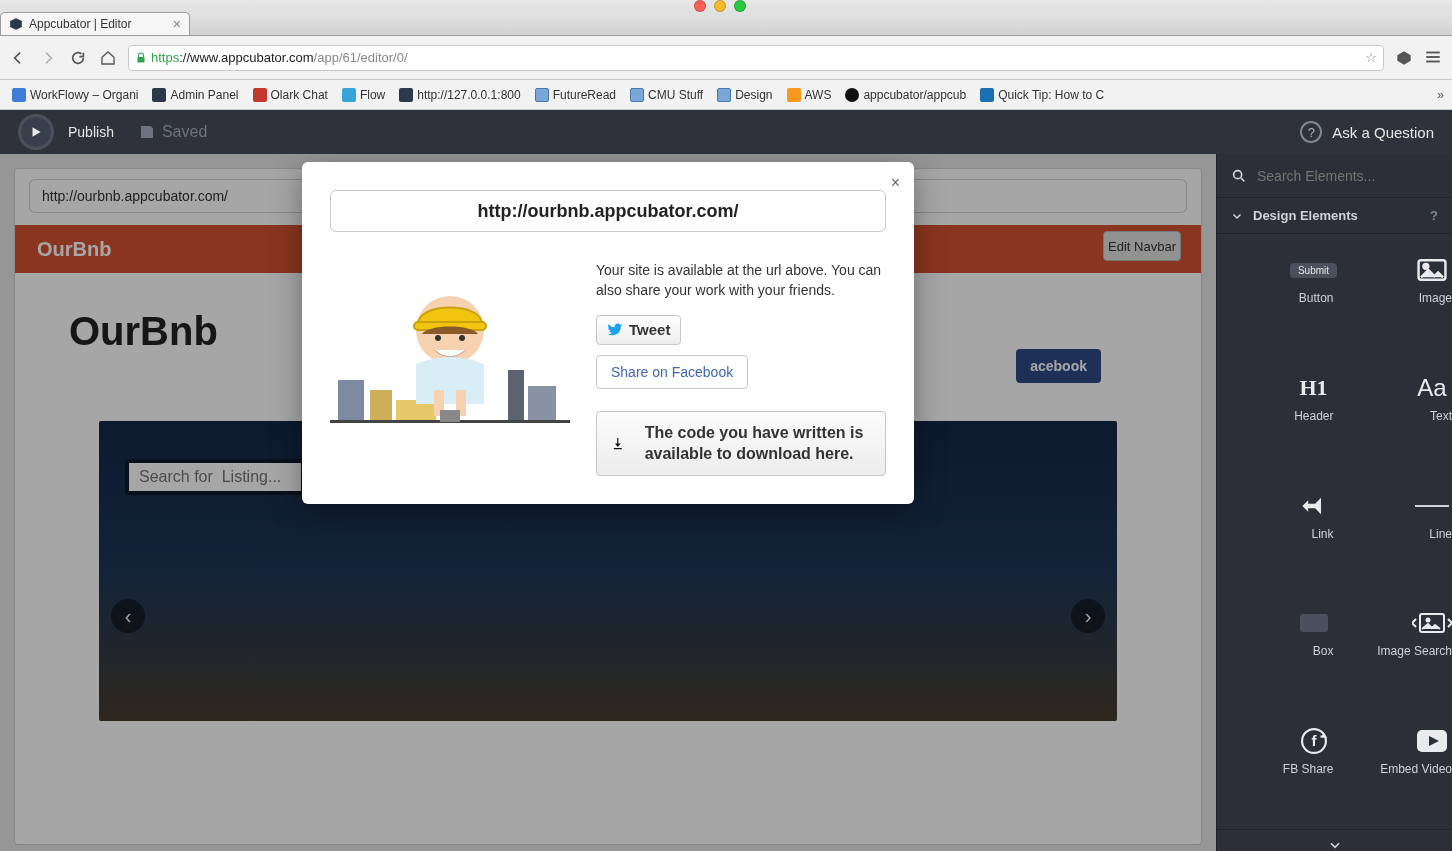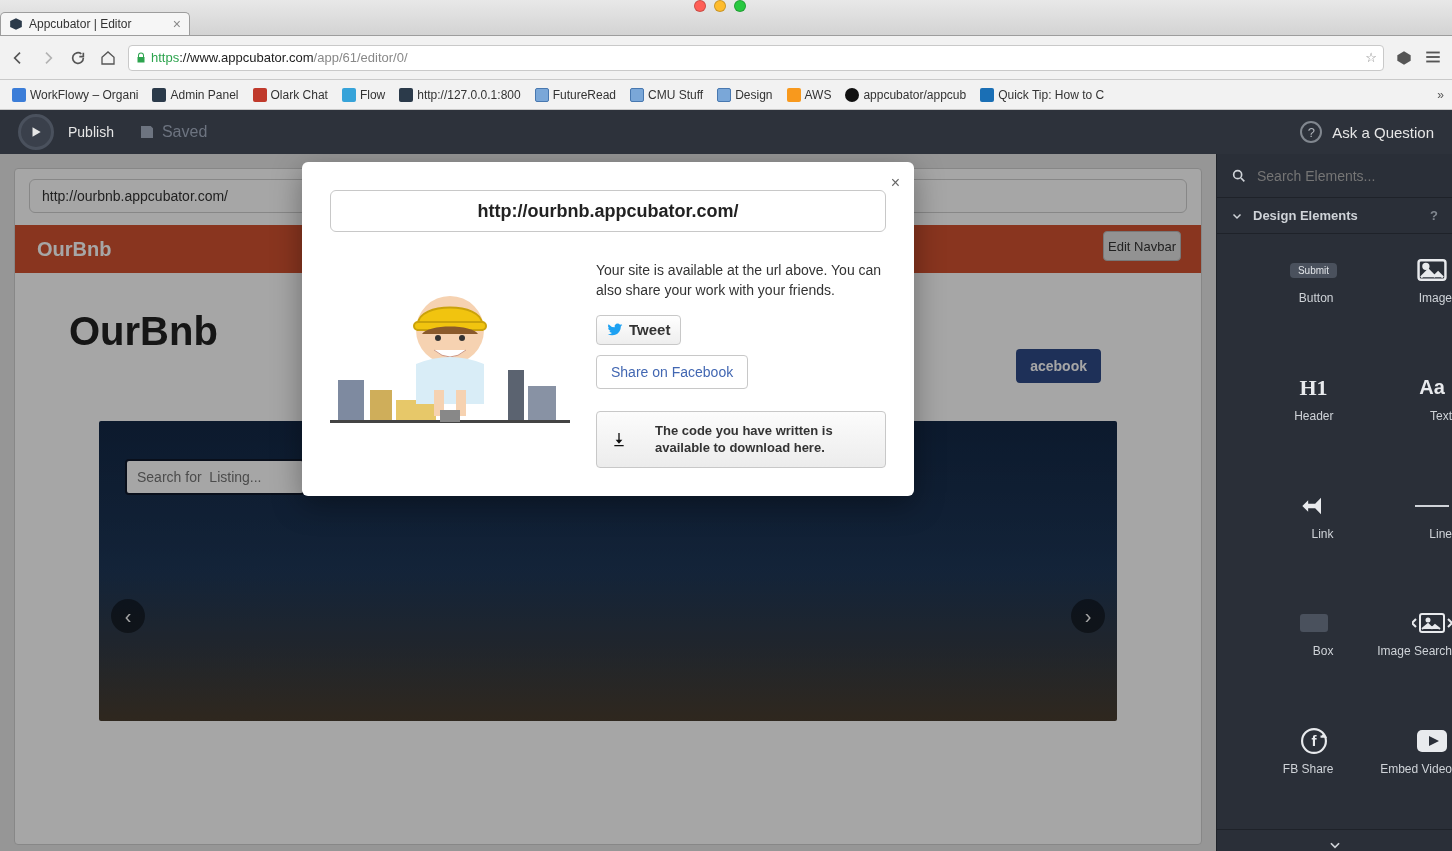--- a/index.html
+++ b/index.html
@@ -53,55 +53,55 @@
 .sitebar { position:absolute; left:0; right:0; top:56px; height:48px; background:#d35230; display:flex; align-items:center; padding:0 22px; }
 .sitebar .brand { color:#fff; font-weight:bold; font-size:20px; }
 .editnav { position:absolute; right:20px; top:62px; height:30px; background:#e0e0e0; border:1px solid #b8b8b8; border-radius:4px; padding:0 4px; display:flex; align-items:center; font-size:13px; color:#333; }
 .hero { position:absolute; left:0; right:0; top:104px; bottom:0; padding:36px 54px 0; }
 .hero h1 { font-size:40px; font-weight:700; color:#222; }
 .photo { position:absolute; left:84px; right:84px; top:252px; height:300px; border-radius:2px; overflow:hidden;
   background:
     linear-gradient(rgba(10,30,60,.55),rgba(10,30,60,.35)),
     linear-gradient(180deg,#1e3554 0%, #2f4c6e 50%, #6a4e28 100%); }
 .searchrow { position:absolute; left:110px; top:290px; display:flex; gap:8px; }
-.searchrow input { height:36px; width:180px; border:2px solid #0f172a; border-radius:4px; padding:0 10px; font-size:14px; color:#777; }
+.searchrow input { height:36px; width:180px; border:4px solid #0f172a; border-radius:4px; padding:0 10px; font-size:16px; color:#777; }
 .searchrow button { height:36px; padding:0 14px; background:#e6e6e6; border:1px solid #b0b0b0; border-radius:4px; font-size:14px; color:#333; font-weight:bold; }
 .fbbtn { position:absolute; right:100px; top:180px; height:34px; background:#2f4a87; color:#fff; border-radius:4px; padding:0 14px; display:flex; align-items:center; font-size:14px; font-weight:bold; }
 .carouselbtn { position:absolute; width:34px; height:34px; border-radius:50%; background:rgba(0,0,0,.45); color:#fff; display:flex; align-items:center; justify-content:center; font-size:20px; }
 .cb-left { left:96px; top:430px; } .cb-right { right:96px; top:430px; }
 
 
 .dim { position:absolute; inset:0; background:rgba(0,0,0,.35); }
 
 
 .modal { position:absolute; left:50%; top:8px; transform:translateX(-50%); width:612px; background:#fff; border-radius:6px; box-shadow:0 8px 30px rgba(0,0,0,.35); padding:28px; }
 .modal .mclose { position:absolute; right:14px; top:12px; color:#666; font-size:16px; cursor:pointer; }
 .urlbox { height:42px; border:1px solid #c8c8c8; border-radius:6px; display:flex; align-items:center; justify-content:center; font-size:18px; font-weight:bold; color:#222; margin-bottom:28px; }
 .modalrow { display:flex; gap:26px; }
 .builder { width:240px; height:200px; position:relative; }
 .msgcol { flex:1; display:flex; flex-direction:column; }
 .msgcol p { font-size:14px; color:#333; line-height:1.45; margin-bottom:14px; }
 .tweet { display:inline-flex; align-items:center; gap:6px; height:30px; padding:0 10px; border:1px solid #c8c8c8; border-radius:4px; background:linear-gradient(#fff,#eee); font-size:15px; font-weight:bold; color:#333; margin-bottom:10px; width:fit-content; }
 .tweet .bird { color:#1da1f2; }
 .fbshare { display:inline-flex; align-items:center; height:34px; padding:0 14px; border:1px solid #c8c8c8; border-radius:4px; background:#fff; font-size:14px; color:#4267b2; margin-bottom:22px; width:fit-content; }
-.dlbox { display:flex; align-items:center; gap:28px; border:1px solid #c8c8c8; border-radius:4px; background:linear-gradient(#fcfcfc,#ececec); padding:10px 14px; color:#333; font-size:13px; font-weight:bold; line-height:1.35; }
+.dlbox { display:flex; align-items:center; gap:20px; border:1px solid #c8c8c8; border-radius:4px; background:linear-gradient(#fcfcfc,#ececec); padding:10px 14px; color:#333; font-size:16px; font-weight:bold; line-height:1.35; }
 .dlbox .arrow { width:26px; height:26px; }
 
 
 .rpanel { width:236px; background:#2a2f38; color:#cfd3d8; display:flex; flex-direction:column; border-left:1px solid #1e2229; }
 .rsearch { height:44px; display:flex; align-items:center; gap:10px; padding:0 14px; border-bottom:1px solid #1e2229; }
 .rsearch input { background:transparent; border:none; color:#cfd3d8; font-size:14px; outline:none; flex:1; }
 .rsection { height:36px; display:flex; align-items:center; padding:0 14px; gap:10px; border-bottom:1px solid #1e2229; font-size:13px; font-weight:bold; }
 .rsection .q { margin-left:auto; color:#81878f; }
 .grid { flex:1; display:grid; grid-template-columns:1fr 1fr; gap:2px; padding:4px 0; overflow:hidden; }
 .cell { height:84px; display:flex; flex-direction:column; align-items:flex-end; justify-content:center; gap:6px; font-size:12px; color:#cfd3d8; }
 .cell .glyph { width:40px; height:30px; display:flex; align-items:center; justify-content:center; color:#e8eaed; }
 .cell .submit { background:#4a515d; border-radius:4px; padding:2px 8px; font-size:10px; color:#e0e3e7; }
 .cell .h1g { font-family:Georgia,serif; font-size:22px; font-weight:bold; }
-.cell .aa { font-size:20px;font-weight:bold; }
+.cell .aa { font-size:24px; }
 .cell .boxg { width:28px; height:18px; background:#4a515d; border-radius:3px; }
 .cell .lineg { width:34px; height:2px; background:#cfd3d8; }
 .expand { height:30px; display:flex; align-items:center; justify-content:center; border-top:1px solid #1e2229; }
 </style>
 </head>
 <body>
 
 <div class="titlebar">
   <div class="traffic">
     <span class="tr-red"></span>

